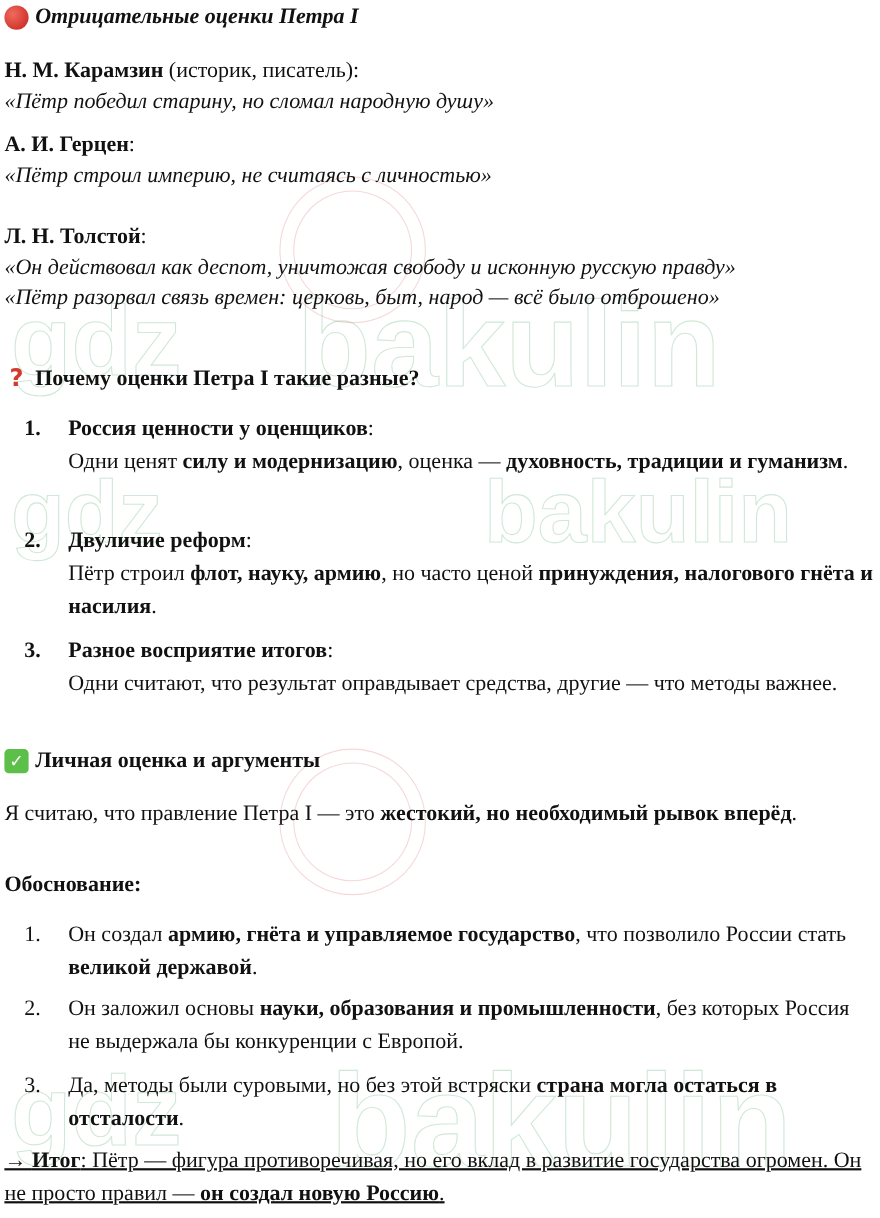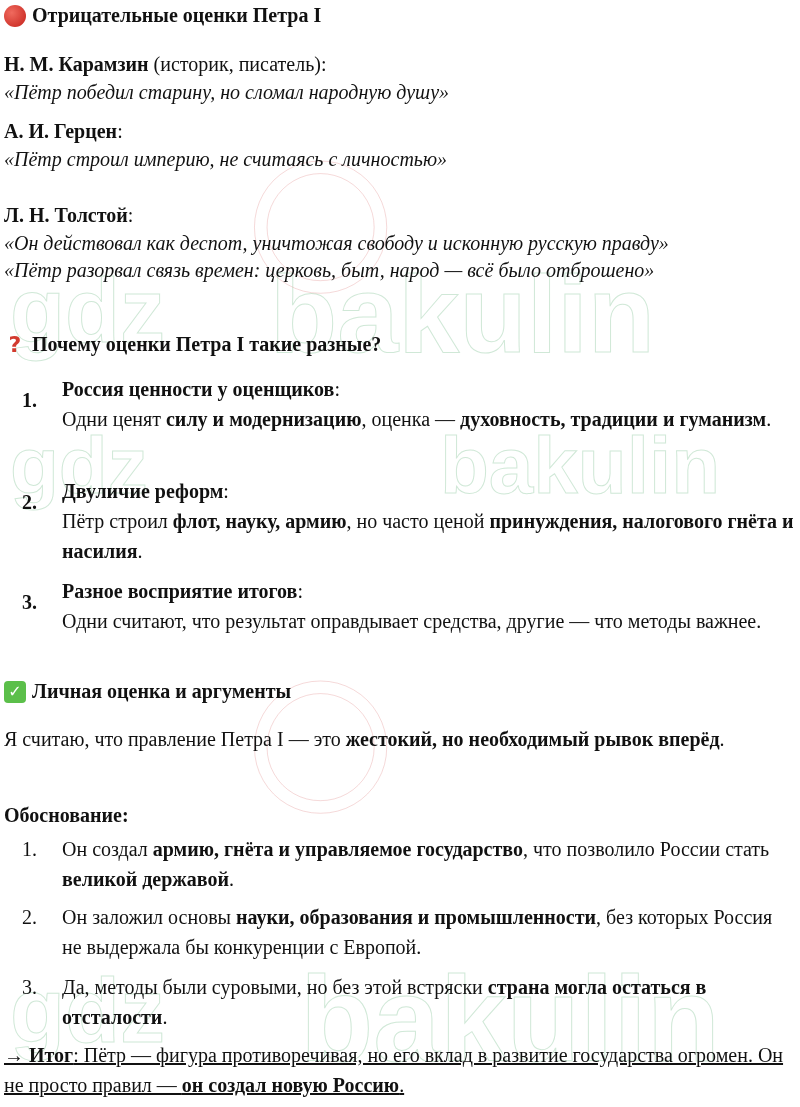--- a/index.html
+++ b/index.html
@@ -14,42 +14,42 @@
     color:transparent; -webkit-text-stroke:1px rgba(120,190,140,0.35);
   }
   .wm .red { -webkit-text-stroke:1px rgba(220,120,120,0.28); }
   .content { position:relative; z-index:1; padding:0 4px; }
   .h { font-weight:bold; font-size:20px; display:flex; align-items:center; gap:6px; }
   .icon-circle { width:22px; height:22px; border-radius:50%; background:radial-gradient(circle at 35% 35%, #f06a5e, #c4211a); display:inline-block; }
   .icon-check { width:22px; height:22px; border-radius:4px; background:#5bbf4a; color:#fff; font-family:"DejaVu Sans",sans-serif; font-size:16px; font-weight:bold; display:inline-flex; align-items:center; justify-content:center; }
   .icon-q { color:#d23a2e; font-family:"DejaVu Sans",sans-serif; font-weight:bold; font-size:22px; width:22px; text-align:center; }
   p { margin:0; line-height:28px; }
   .q { font-style:italic; }
-  .b { font-weight:bold;margin-top:11px; }
+  .b { font-weight:bold; }
   .block { position:absolute; left:4px; right:4px; }
   .li { position:relative; padding-left:58px; line-height:30px; }
   .li .num { position:absolute; left:18px; top:0; }
 </style>
 </head>
 <body>
 
 <div class="wm">
   <span style="left:10px;top:260px;font-size:90px;">gdz</span>
   <span style="left:270px;top:250px;font-size:110px;">bakulin</span>
   <span style="left:10px;top:420px;font-size:80px;">gdz</span>
   <span style="left:440px;top:420px;font-size:80px;">bakulin</span>
   <span style="left:10px;top:960px;font-size:90px;">gdz</span>
   <span style="left:300px;top:950px;font-size:120px;">bakulin</span>
   <span class="red" style="left:230px;top:40px;font-size:300px;">○</span>
   <span class="red" style="left:230px;top:560px;font-size:300px;">○</span>
 </div>
 
 <div class="content">
 
-  <div class="block" style="top:4px;">
+  <div class="block" style="top:4px;font-style:italic;">
     <div class="h">
       <span class="icon-circle"></span>
       <span>Отрицательные оценки Петра I</span>
     </div>
   </div>
 
   <div class="block" style="top:50px;">
     <p><span class="b">Н. М. Карамзин</span><span> (историк, писатель):</span></p>
     <p class="q">«Пётр победил старину, но сломал народную душу»</p>
   </div>

